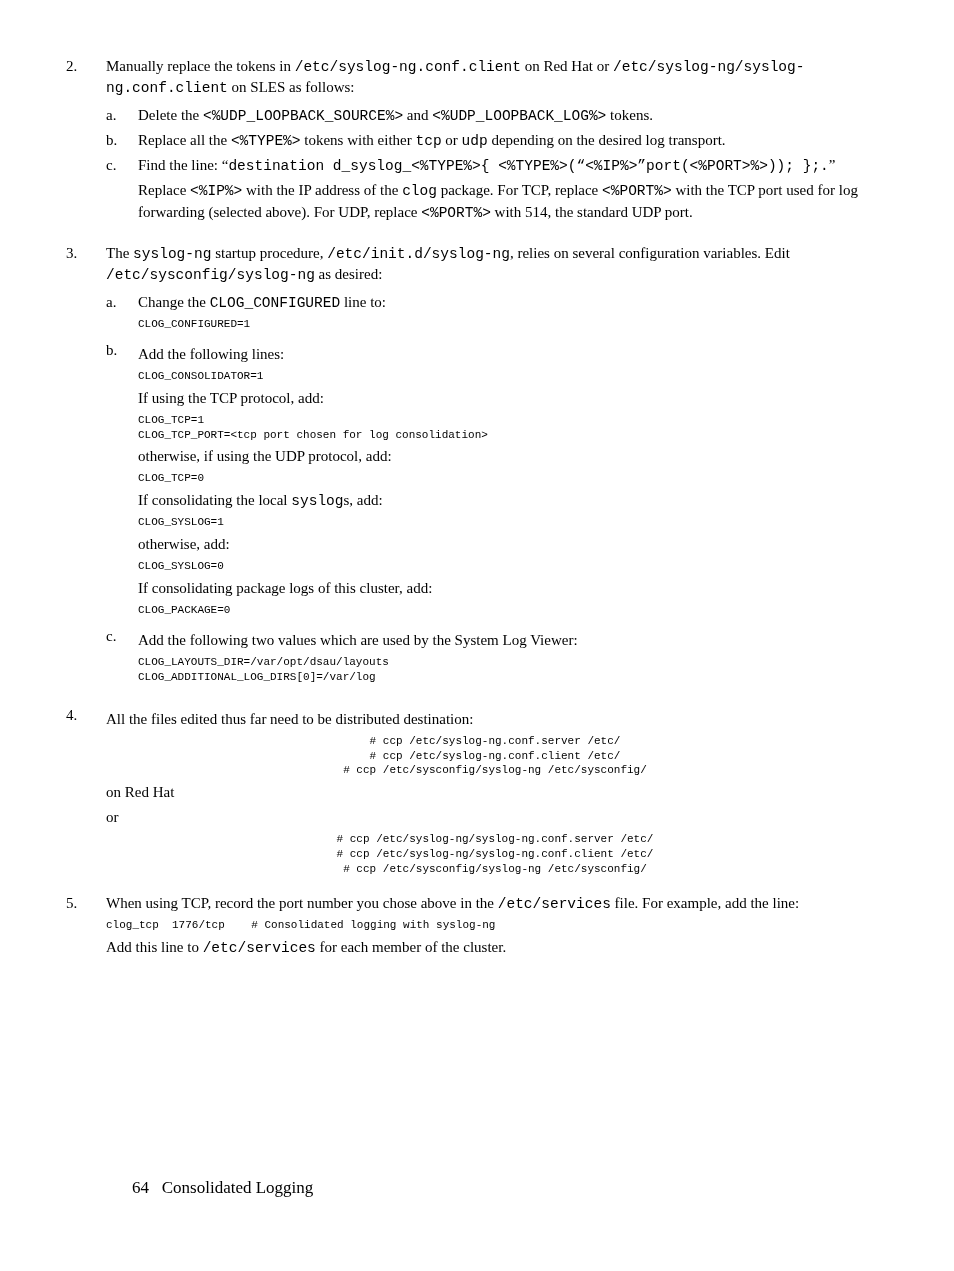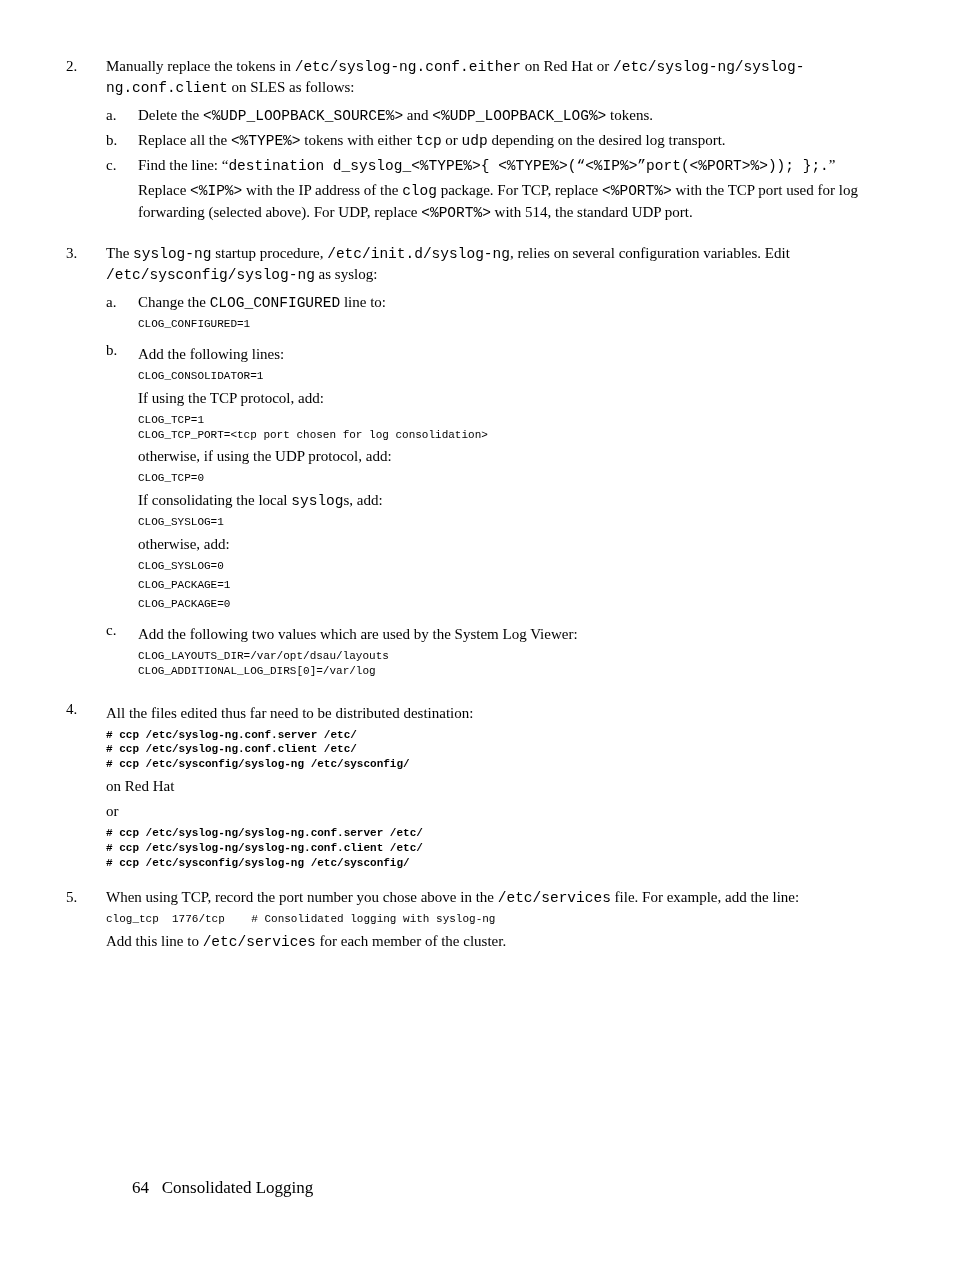--- a/index.html
+++ b/index.html
@@ -10,21 +10,21 @@
     background: #fff;
     margin: 0;
     padding: 56px 70px 40px 66px;
     width: 954px;
     box-sizing: border-box;
   }
   .mono {
     font-family: 'Courier New', Courier, monospace;
     font-size: 14.5px;
   }
-  .bold { font-weight: bold; }
+  .bold { font-weight: normal; text-align: center; }
   ol.outer {
     list-style: none;
     padding: 0;
     margin: 0;
   }
   ol.outer > li {
     display: flex;
     margin-bottom: 12px;
   }
   ol.outer > li > .num {
@@ -74,21 +74,21 @@
 </head>
 <body>
 
 <div class="pagewrap">
 
 <ol class="outer">
 
   <li>
     <div class="num">2.</div>
     <div class="body">
-      <span>Manually replace the tokens in </span><span class="mono">/etc/syslog-ng.conf.either</span><span> on Red Hat or </span><span class="mono">/etc/syslog-ng/syslog-ng.conf.client</span><span> on SLES as follows:</span>
+      <span>Manually replace the tokens in </span><span class="mono">/etc/syslog-ng.conf.client</span><span> on Red Hat or </span><span class="mono">/etc/syslog-ng/syslog-ng.conf.client</span><span> on SLES as follows:</span>
 
       <ol class="inner">
         <li>
           <div class="num">a.</div>
           <div class="body">
             <span>Delete the </span><span class="mono">&lt;%UDP_LOOPBACK_SOURCE%&gt;</span><span> and </span><span class="mono">&lt;%UDP_LOOPBACK_LOG%&gt;</span><span> tokens.</span>
           </div>
         </li>
         <li>
           <div class="num">b.</div>
@@ -105,21 +105,21 @@
             </div>
           </div>
         </li>
       </ol>
     </div>
   </li>
 
   <li>
     <div class="num">3.</div>
     <div class="body">
-      <span>The </span><span class="mono">syslog-ng</span><span> startup procedure, </span><span class="mono">/etc/init.d/syslog-ng</span><span>, relies on several configuration variables. Edit </span><span class="mono">/etc/sysconfig/syslog-ng</span><span> as syslog:</span>
+      <span>The </span><span class="mono">syslog-ng</span><span> startup procedure, </span><span class="mono">/etc/init.d/syslog-ng</span><span>, relies on several configuration variables. Edit </span><span class="mono">/etc/sysconfig/syslog-ng</span><span> as desired:</span>
 
       <ol class="inner">
         <li>
           <div class="num">a.</div>
           <div class="body">
             <span>Change the </span><span class="mono">CLOG_CONFIGURED</span><span> line to:</span>
             <div class="codeblock">CLOG_CONFIGURED=1</div>
           </div>
         </li>
         <li>
@@ -131,21 +131,21 @@
             <div class="codeblock">CLOG_TCP=1
 CLOG_TCP_PORT=&lt;tcp port chosen for log consolidation&gt;</div>
             <div class="block">otherwise, if using the UDP protocol, add:</div>
             <div class="codeblock">CLOG_TCP=0</div>
             <div class="block">
               <span>If consolidating the local </span><span class="mono">syslog</span><span>s, add:</span>
             </div>
             <div class="codeblock">CLOG_SYSLOG=1</div>
             <div class="block">otherwise, add:</div>
             <div class="codeblock">CLOG_SYSLOG=0</div>
-            <div class="codeblock">CLOG_PACKAGE=1</div>
+            <div class="block">If consolidating package logs of this cluster, add:</div>
             <div class="codeblock">CLOG_PACKAGE=0</div>
           </div>
         </li>
         <li>
           <div class="num">c.</div>
           <div class="body">
             <div class="block">Add the following two values which are used by the System Log Viewer:</div>
             <div class="codeblock">CLOG_LAYOUTS_DIR=/var/opt/dsau/layouts
 CLOG_ADDITIONAL_LOG_DIRS[0]=/var/log</div>
           </div>

